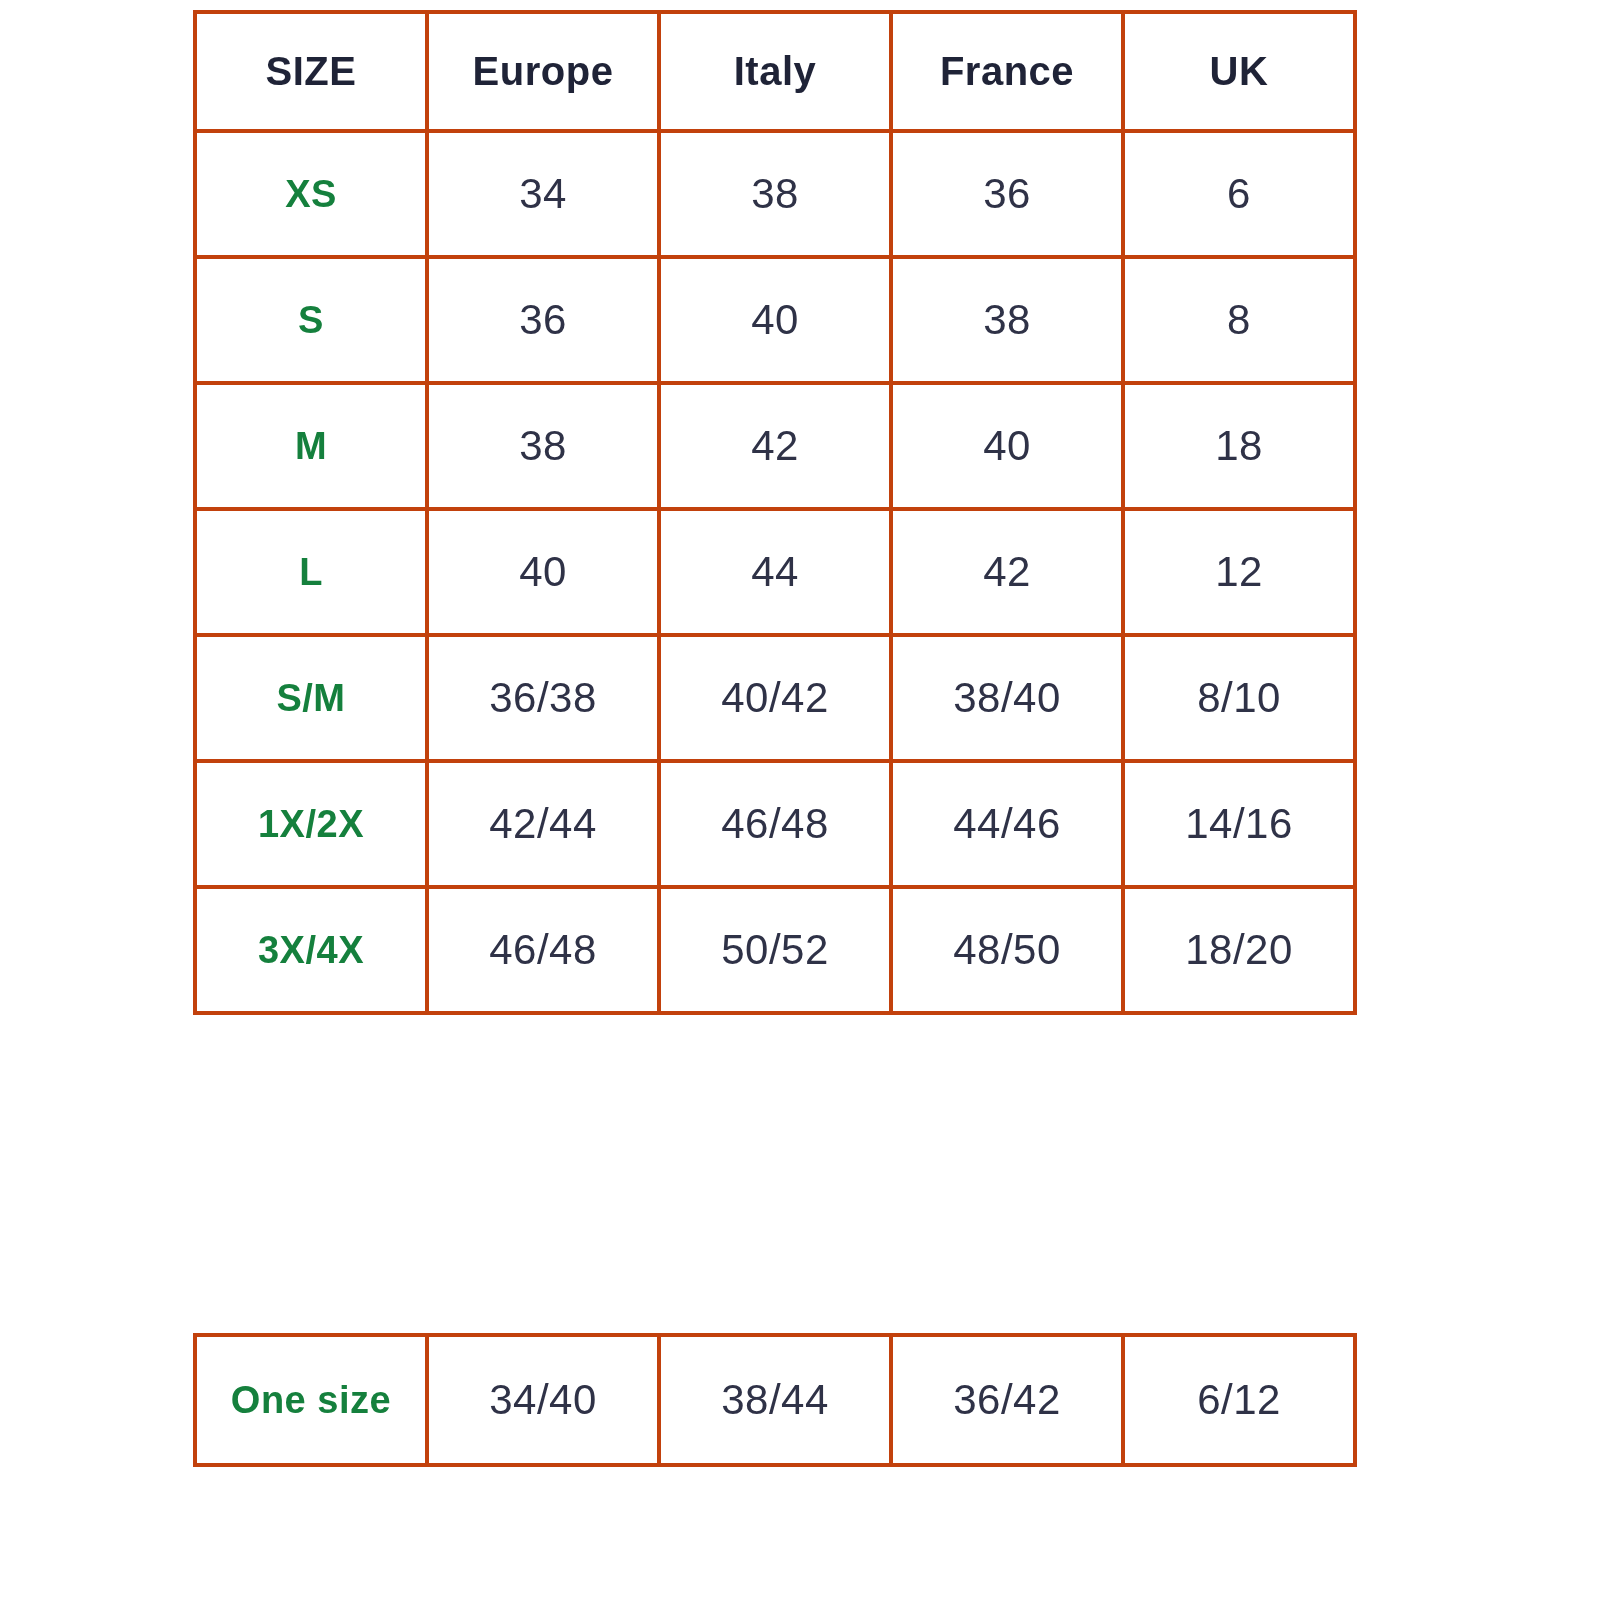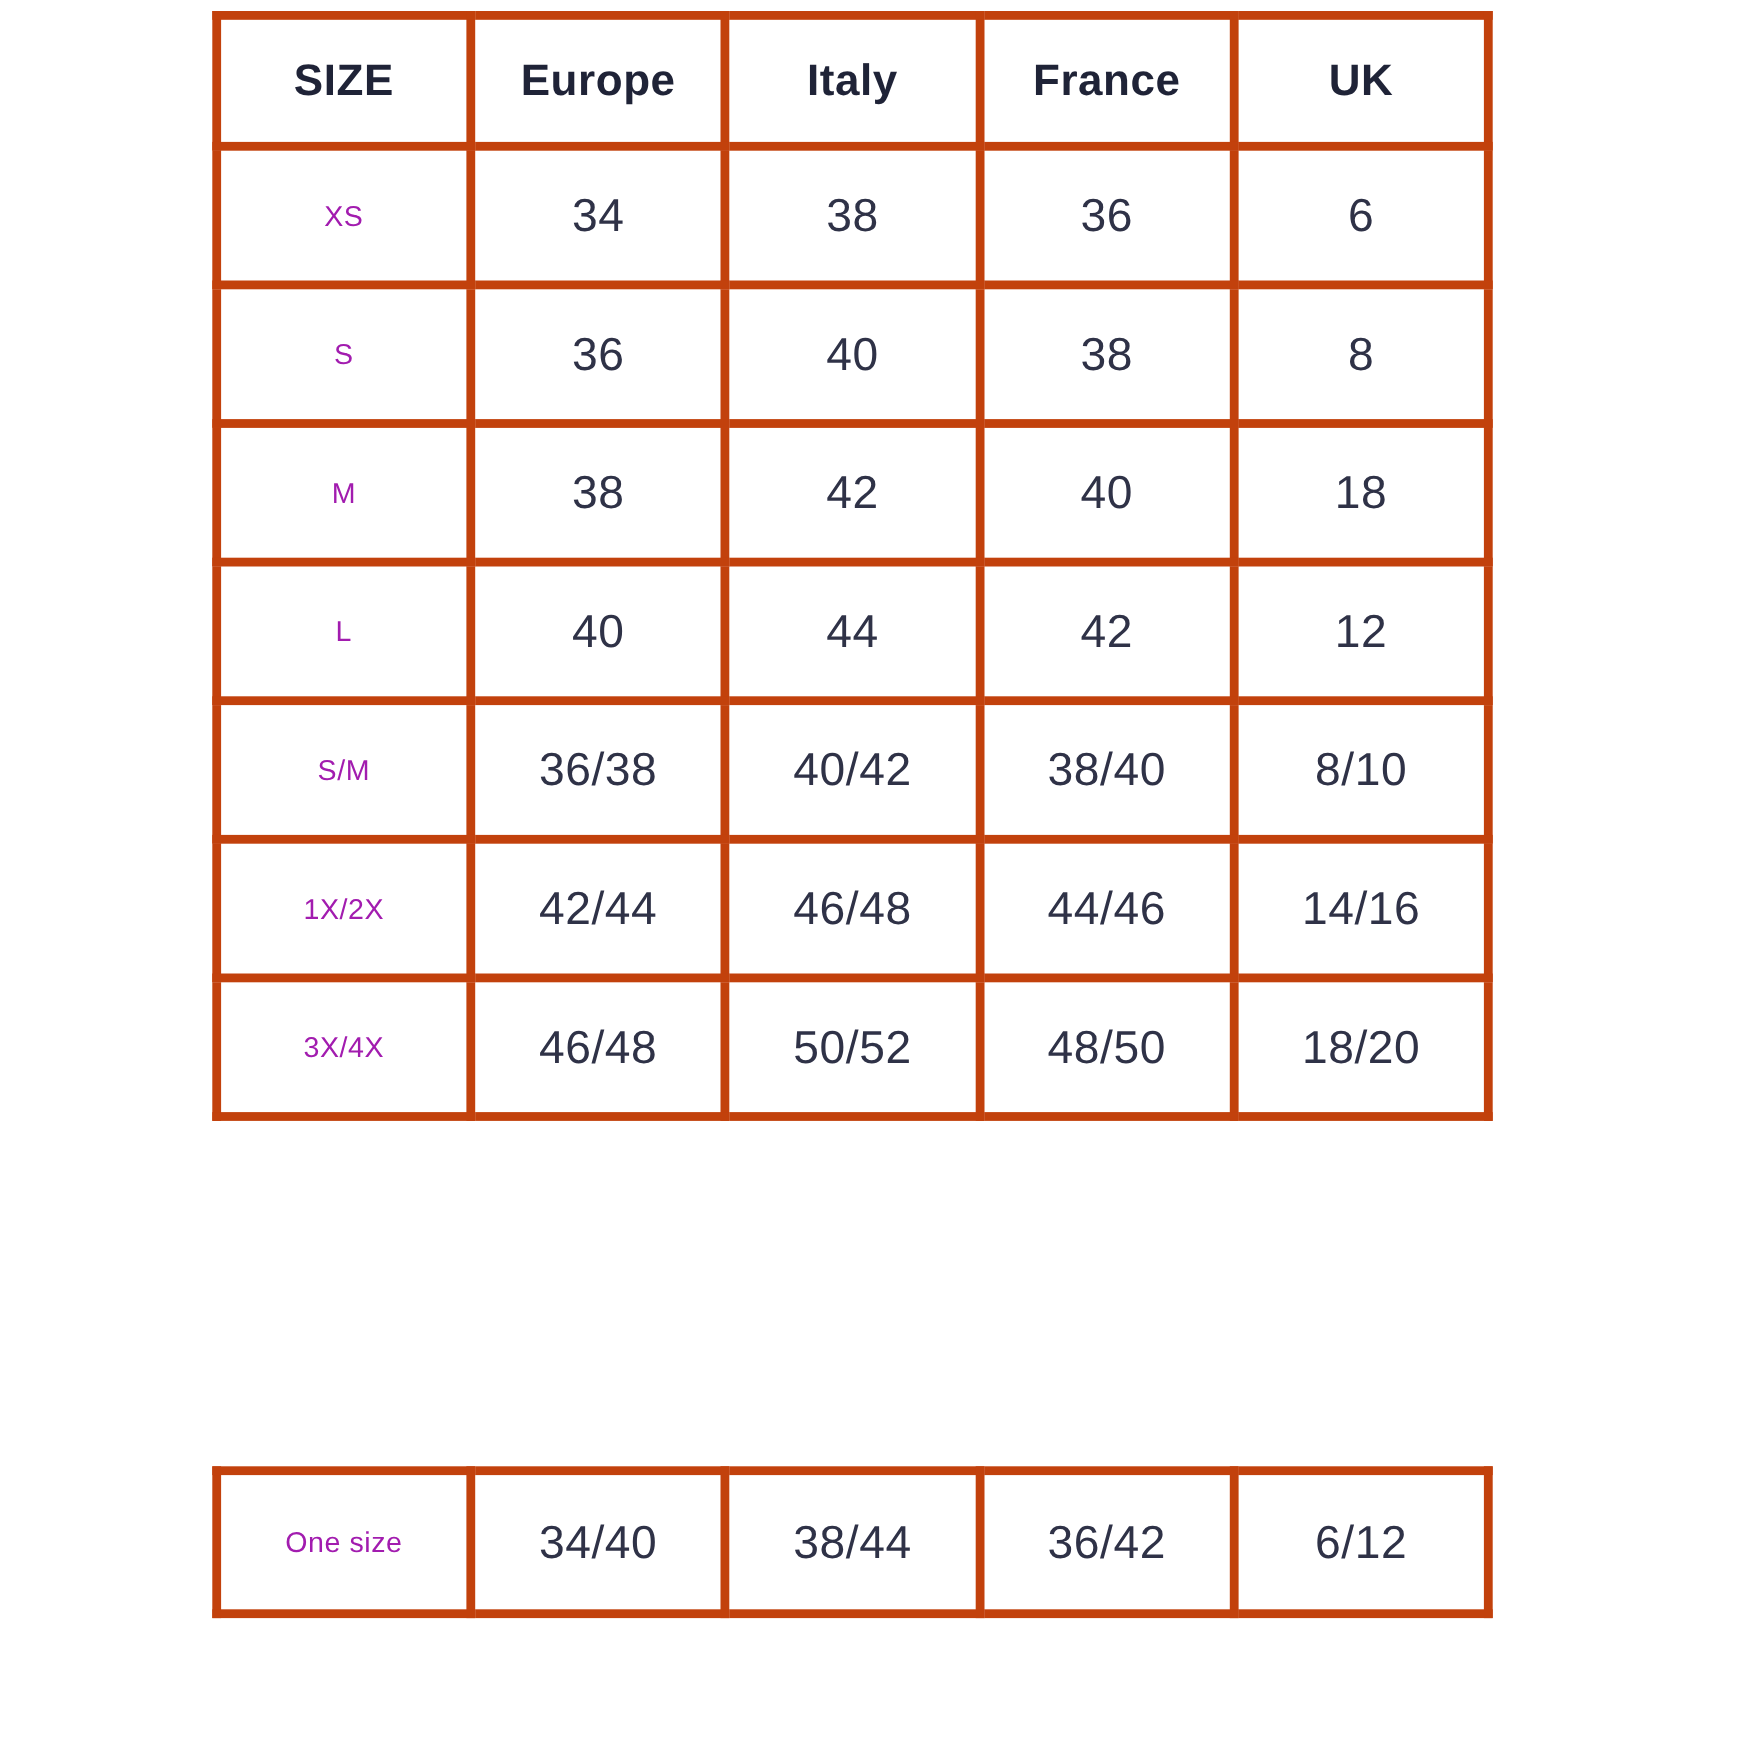--- a/index.html
+++ b/index.html
@@ -18,38 +18,38 @@
     width: 1164px;
   }
   table {
     border-collapse: collapse;
     table-layout: fixed;
     width: 1164px;
     background: #ffffff;
   }
   col { width: 20%; }
   td, th {
-    border: 8px solid #c2410c;
+    border: 4px solid #c2410c;
     text-align: center;
     vertical-align: middle;
     padding: 0;
     color: #2f3247;
     font-size: 42px;
     font-weight: 400;
     letter-spacing: 0.5px;
   }
   th {
     color: #1f2337;
     font-size: 40px;
     font-weight: 700;
   }
   td.lbl {
-    color: #a21caf;
-    font-size: 26px;
-    font-weight: 400;
+    color: #15803d;
+    font-size: 38px;
+    font-weight: 700;
   }
   #main-table tr.hdr  { height: 119px; }
   #main-table tr.row  { height: 126px; }
   #special-table      { position: absolute; left: 193px; top: 1333px; }
   #special-table tr.row { height: 130px; }
 </style>
 </head>
 <body>
 
 <div class="chart-wrap">

